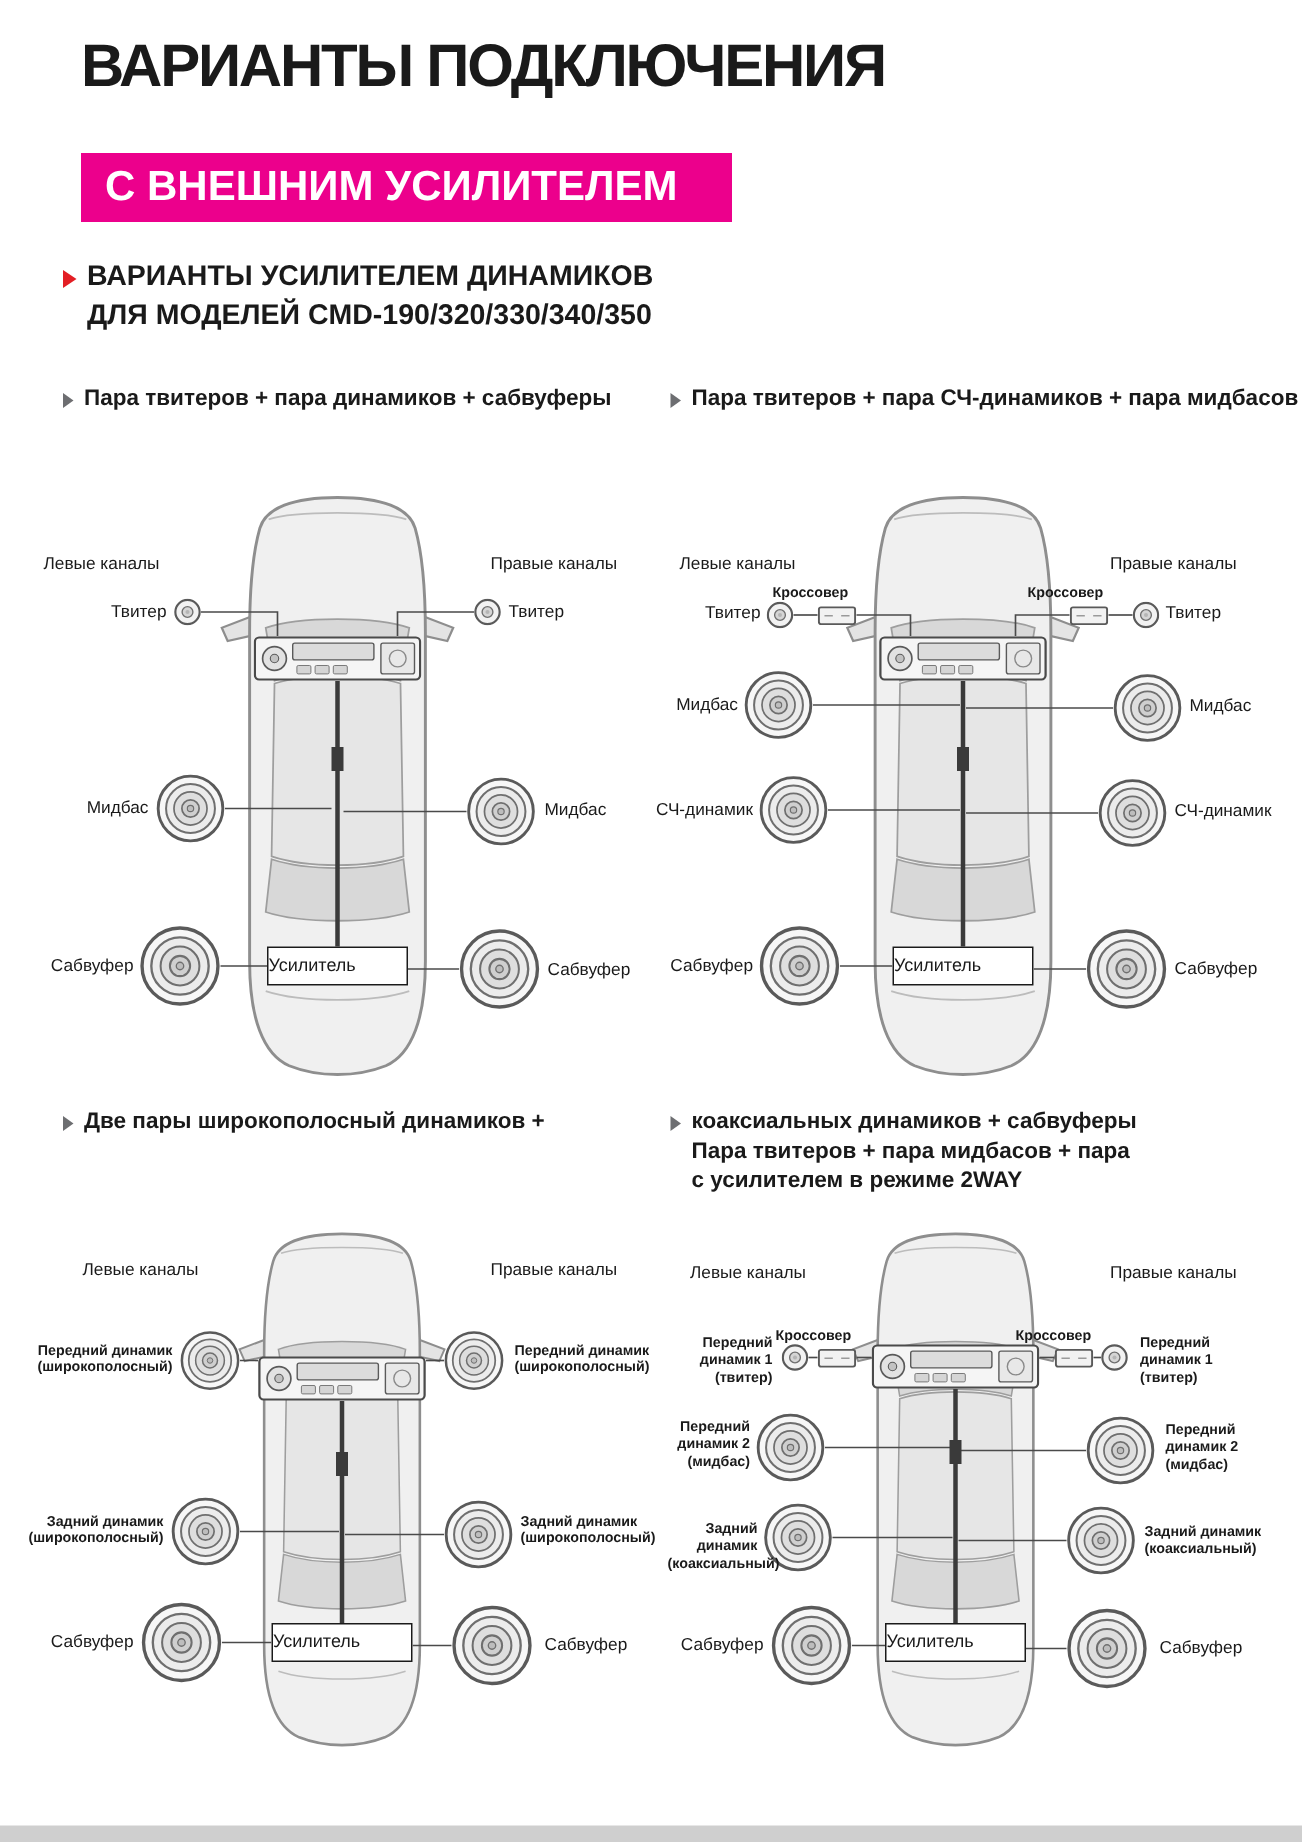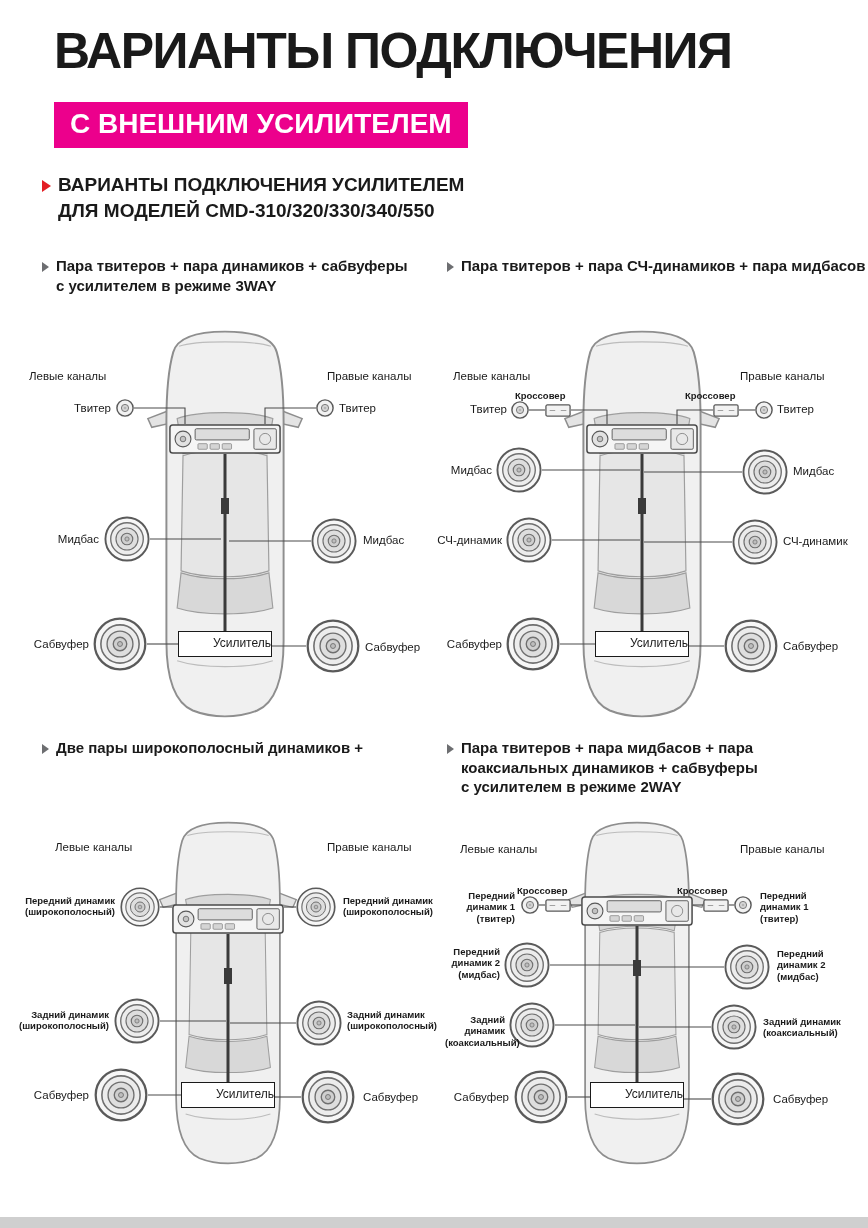--- a/index.html
+++ b/index.html
@@ -2,26 +2,26 @@
 <html><head>
 <meta charset="utf-8">
 <style>
   * { margin:0; padding:0; box-sizing:border-box; }
   html,body { background:#fff; }
   #page {
     position:relative; width:868px; height:1228px; background:#ffffff;
     font-family:"Liberation Sans","DejaVu Sans",sans-serif; color:#1a1a1a; overflow:hidden;
   }
   .page-title {
-    position:absolute; left:54px; top:22px; font-size:50px; font-weight:700;
+    position:absolute; left:54px; top:22px; font-size:40px; font-weight:700;
     letter-spacing:-1.5px; white-space:nowrap;text-align:center;
   }
   .banner {
     position:absolute; left:54px; top:102px; background:#ec008c; color:#fff;
-    font-size:28px; font-weight:700; padding:6px 16px 8px 16px; white-space:nowrap;
+    font-size:28px; font-weight:700; padding:6px 36px 8px 16px; white-space:nowrap;
   }
   .subtitle {
     position:absolute; left:58px; top:172px; font-size:19px; font-weight:700; line-height:1.35;
   }
   .brand {
     position:absolute; left:628px; top:168px; font-family:"Liberation Serif","DejaVu Serif",serif;
     font-weight:700; font-style:italic; font-size:38px; letter-spacing:1px; white-space:nowrap;
   }
   .tri-red {
     position:absolute; left:42px; top:180px; width:0; height:0;
@@ -33,21 +33,21 @@
   }
   .diag-title { position:absolute; font-size:15px; font-weight:700; line-height:1.3; }
   .diag { position:absolute; width:412px; }
   .diag svg.scene { position:absolute; left:0; top:0; }
   .lbl { position:absolute; font-size:11.5px; line-height:1.2; color:#1a1a1a; white-space:nowrap; }
   .lbl.wrap { white-space:normal; text-align:right; }
   .lbl.wrapl { white-space:normal; text-align:left; }
   .lbl.sm { font-size:9.5px;font-weight:bold; }
   .amp {
     position:absolute; height:26px; background:#ffffff; border:1.5px solid #1a1a1a;
-    font-size:12px; text-align:right; line-height:22px; white-space:nowrap;
+    font-size:12px; text-align:left; line-height:22px; white-space:nowrap;
   }
   .footer-bar { position:absolute; left:0; top:1217px; width:868px; height:11px; background:#cfcfcf; }
   .defs { position:absolute; width:0; height:0; overflow:hidden; }
 </style>
 </head>
 <body>
 
 <div id="page">
 
   <svg class="defs" aria-hidden="true">
@@ -90,28 +90,27 @@
         <rect x="91" y="5" width="24" height="22" rx="1.5" fill="#e8e8e8" stroke="#5a5a5a" stroke-width="1"></rect>
         <circle cx="103" cy="16" r="6" fill="none" stroke="#8a8a8a" stroke-width="1"></circle>
       </symbol>
     </defs>
   </svg>
 
   <h1 class="page-title">ВАРИАНТЫ ПОДКЛЮЧЕНИЯ</h1>
   <div class="banner">С ВНЕШНИМ УСИЛИТЕЛЕМ</div>
   <span class="tri-red"></span>
   <div class="subtitle">
-    <div>ВАРИАНТЫ ПОДКЛЮЧЕНИЯ УСИЛИТЕЛЕМ</div>
-    <div>ДЛЯ МОДЕЛЕЙ CMD-310/320/330/340/550</div>
+    <div>ВАРИАНТЫ УСИЛИТЕЛЕМ ДИНАМИКОВ</div>
+    <div>ДЛЯ МОДЕЛЕЙ CMD-190/320/330/340/350</div>
   </div>
 
   <span class="tri-gray" style="left:42px;top:262px"></span>
   <div class="diag-title" style="left:56px;top:256px">
     <div>Пара твитеров + пара динамиков + сабвуферы</div>
-    <div>с усилителем в режиме 3WAY</div>
   </div>
 
   <div class="diag" style="left:15px;top:328px;height:392px">
     <svg class="scene" width="412" height="392" viewBox="0 0 412 392">
       <use href="#car" x="127" y="0" width="166" height="392"></use>
       <g stroke="#4a4a4a" stroke-width="1.1" fill="none">
         <path d="M119,80 H170 V96"></path>
         <path d="M301,80 H250 V96"></path>
         <path d="M135,211 H206"></path>
         <path d="M296,213 H214"></path>
@@ -226,22 +225,22 @@
     <span class="lbl sm wrapl" style="left:332px;top:201px;width:92px">Задний динамик (широкополосный)</span>
     <span class="lbl" style="right:338px;top:281px">Сабвуфер</span>
     <span class="lbl" style="left:348px;top:283px">Сабвуфер</span>
     <div class="amp" style="left:166px;top:274px;width:94px">
       <span>Усилитель</span>
     </div>
   </div>
 
   <span class="tri-gray" style="left:447px;top:744px"></span>
   <div class="diag-title" style="left:461px;top:738px">
+    <div>коаксиальных динамиков + сабвуферы</div>
     <div>Пара твитеров + пара мидбасов + пара</div>
-    <div>коаксиальных динамиков + сабвуферы</div>
     <div>с усилителем в режиме 2WAY</div>
   </div>
 
   <div class="diag" style="left:445px;top:808px;height:368px">
     <svg class="scene" width="412" height="368" viewBox="0 0 412 368">
       <use href="#car" x="109" y="12" width="166" height="346"></use>
       <g stroke="#4a4a4a" stroke-width="1.1" fill="none">
         <path d="M94,97 H100"></path>
         <path d="M126,97 H136"></path>
         <path d="M248,97 H258"></path>

